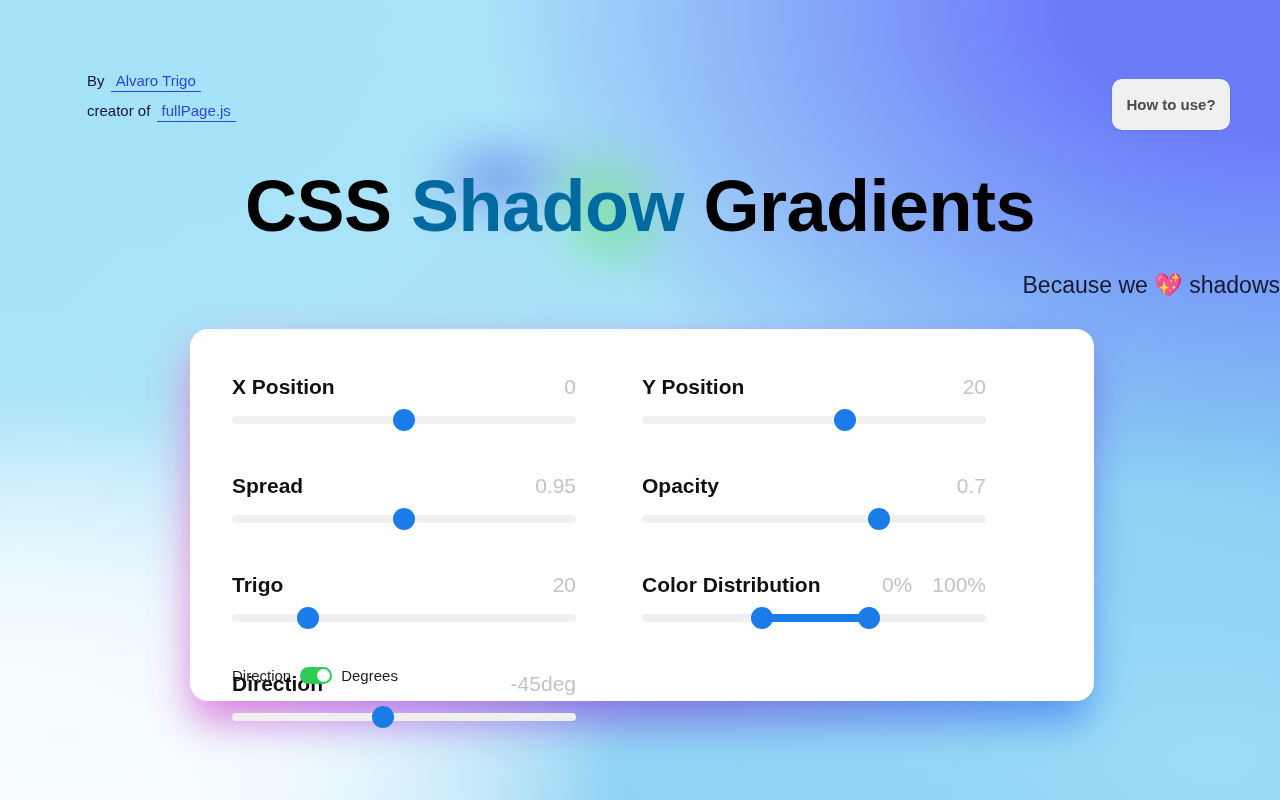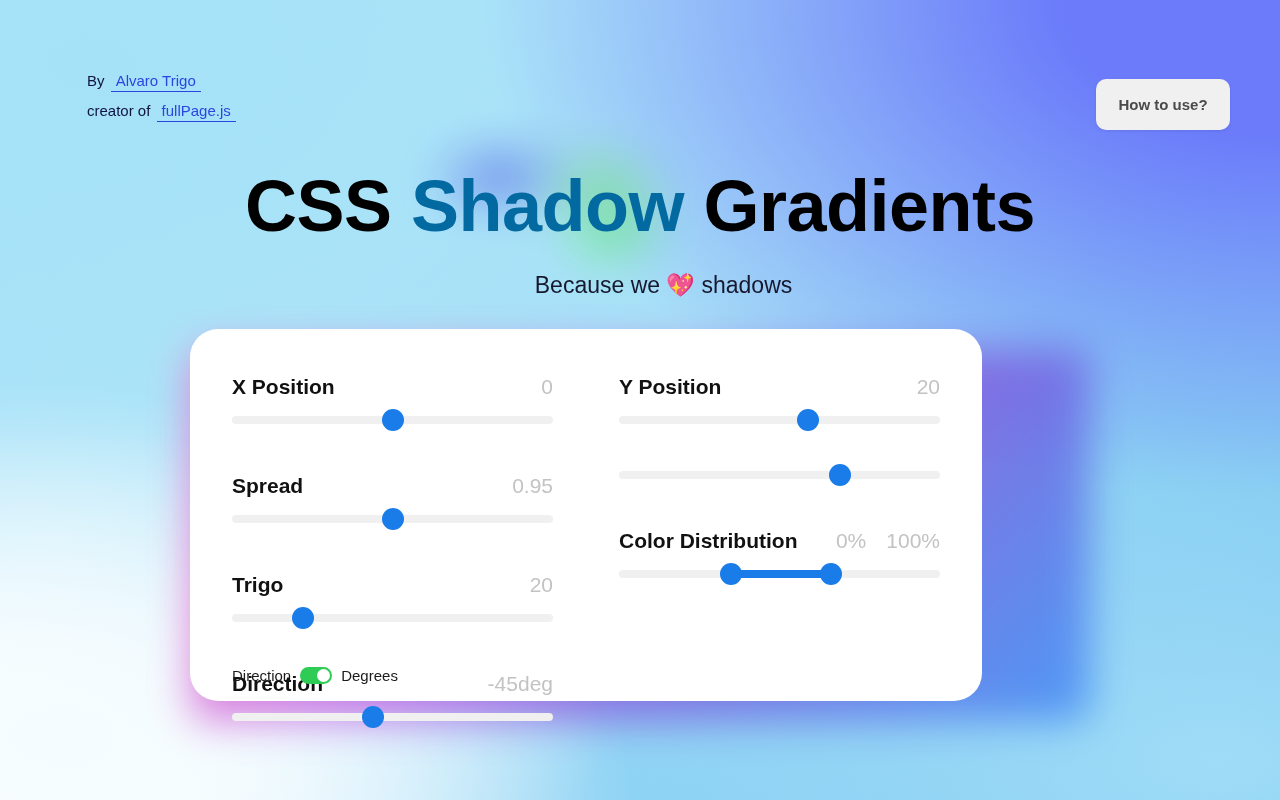--- a/index.html
+++ b/index.html
@@ -52,21 +52,21 @@
     border-bottom: 1px solid #2d45e0;
     padding: 0 5px 2px 5px;
     margin-left: 2px;
   }
 
   
   .how-btn {
     position: absolute;
     right: 50px;
     top: 79px;
-    width: 134px;
+    width: 118px;
     height: 51px;
     border: none;
     border-radius: 10px;
     background: #f0f0f0;
     color: #4a4a4a;
     font-family: "Liberation Sans", sans-serif;
     font-size: 15px;
     font-weight: bold;
     cursor: pointer;
     z-index: 5;
@@ -111,36 +111,36 @@
       radial-gradient(closest-side at 72% 30%, #6fe06f 0%, rgba(111,224,111,0.45) 55%, rgba(111,224,111,0) 100%);
     filter: blur(26px);
     opacity: 0.95;
   }
 
   .subtitle {
     position: absolute;
     top: 272px;
     left: 0;
     right: 0;
-    text-align: center;
+    text-align: right;
     font-size: 23px;
     color: #16182e;
     z-index: 4;
     padding-left: 47px;
   }
 
   
   .card {
     position: absolute;
     left: 190px;
     top: 329px;
-    width: 792px;
+    width: 904px;
     height: 372px;
     background: #ffffff;
-    border-radius: 28px;
+    border-radius: 18px;
     z-index: 3;
   }
   
   .card-shadow {
     position: absolute;
     left: 190px;
     top: 329px;
     width: 900px;
     height: 372px;
     border-radius: 18px;
@@ -333,20 +333,24 @@
             <span class="control-label">Y Position</span>
             <span class="control-value">20</span>
           </div>
           <div class="slider">
             <div class="track"></div>
             <div class="thumb" id="thumb-r0" style="left: 59%;"></div>
           </div>
         </div>
 
         <div class="control">
+          <div class="control-head">
+            <span class="control-label">Opacity</span>
+            <span class="control-value">0.7</span>
+          </div>
           <div class="slider">
             <div class="track"></div>
             <div class="thumb" id="thumb-r1" style="left: 69%;"></div>
           </div>
         </div>
 
         <div class="control">
           <div class="control-head">
             <span class="control-label">Color Distribution</span>
             <span class="control-value"><span>0%</span><span class="dual">100%</span></span>

